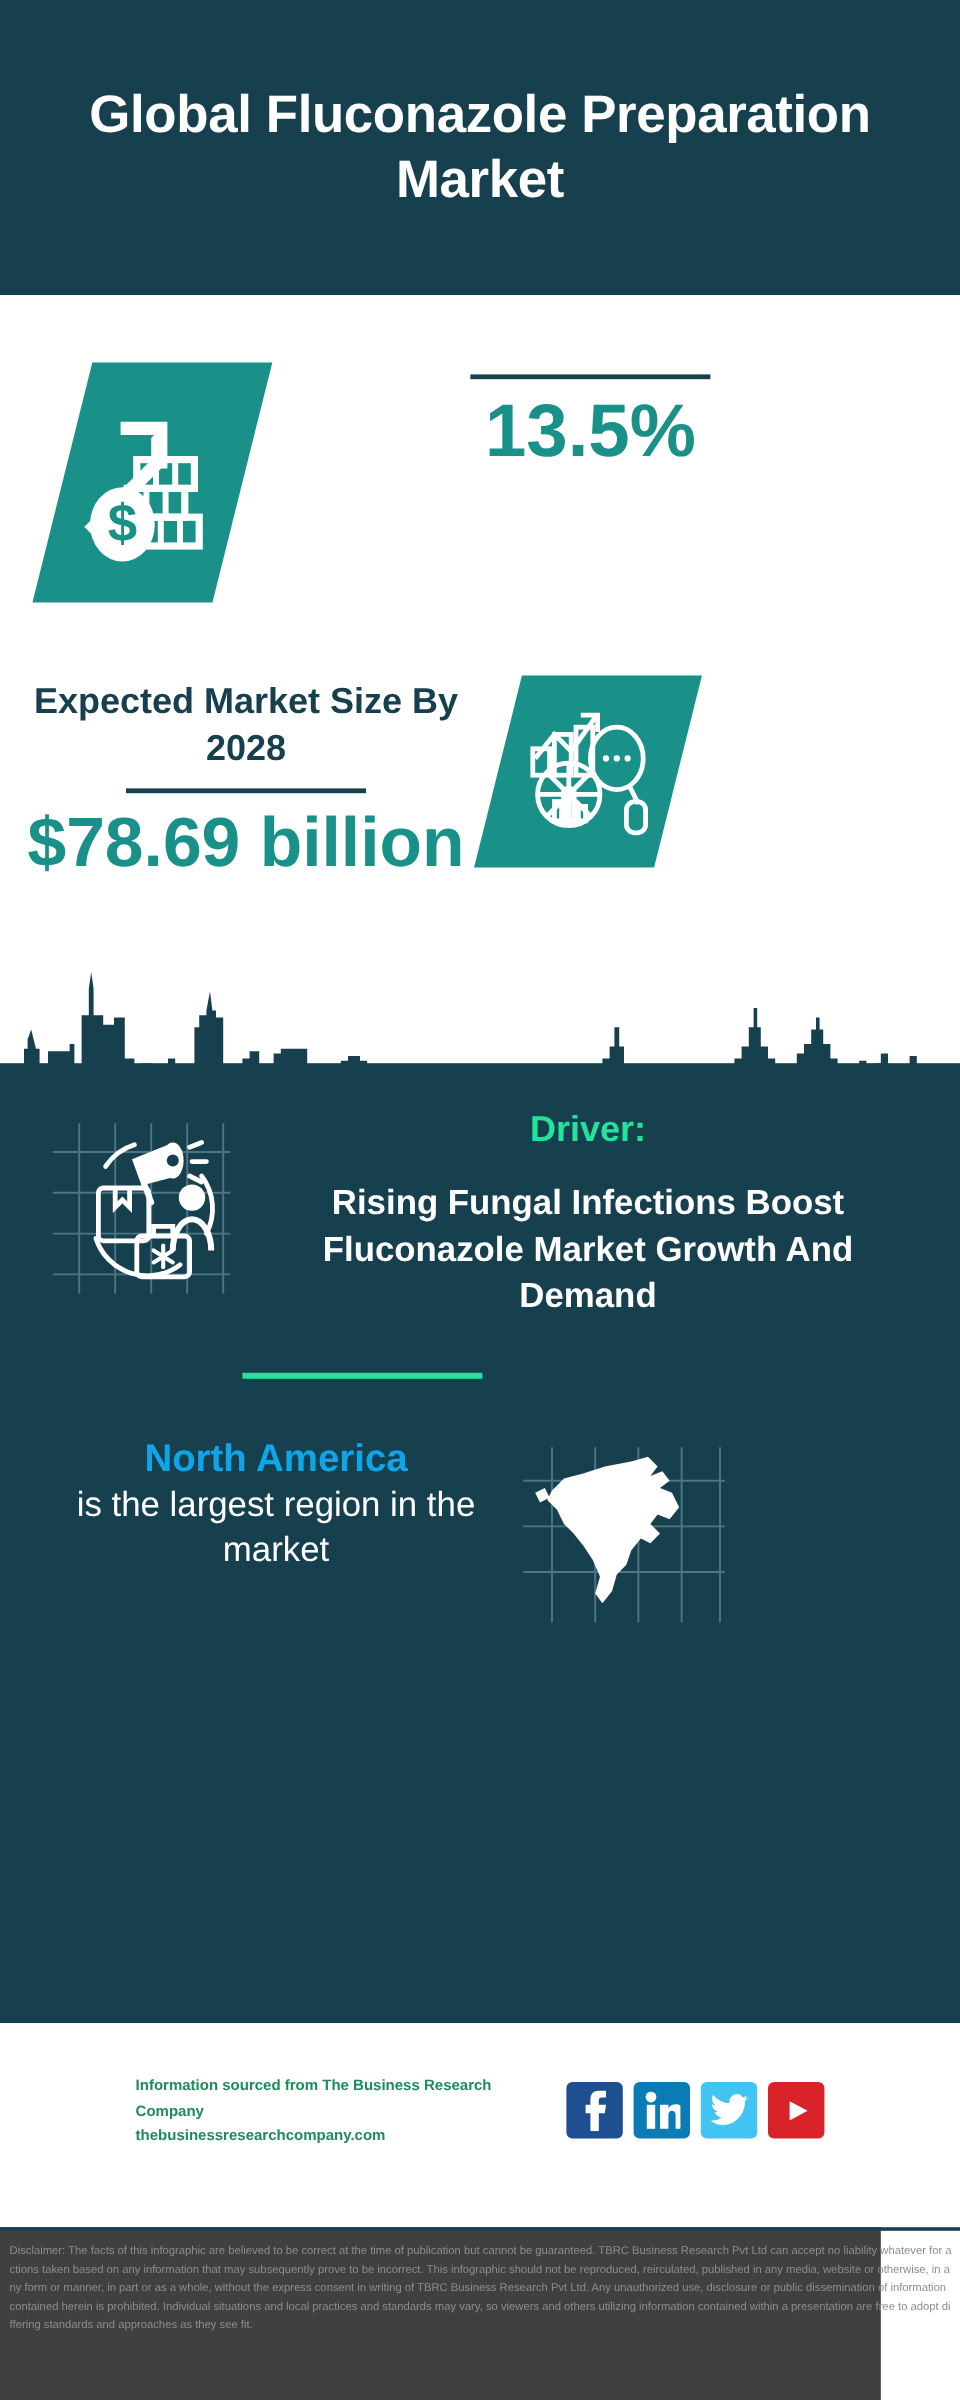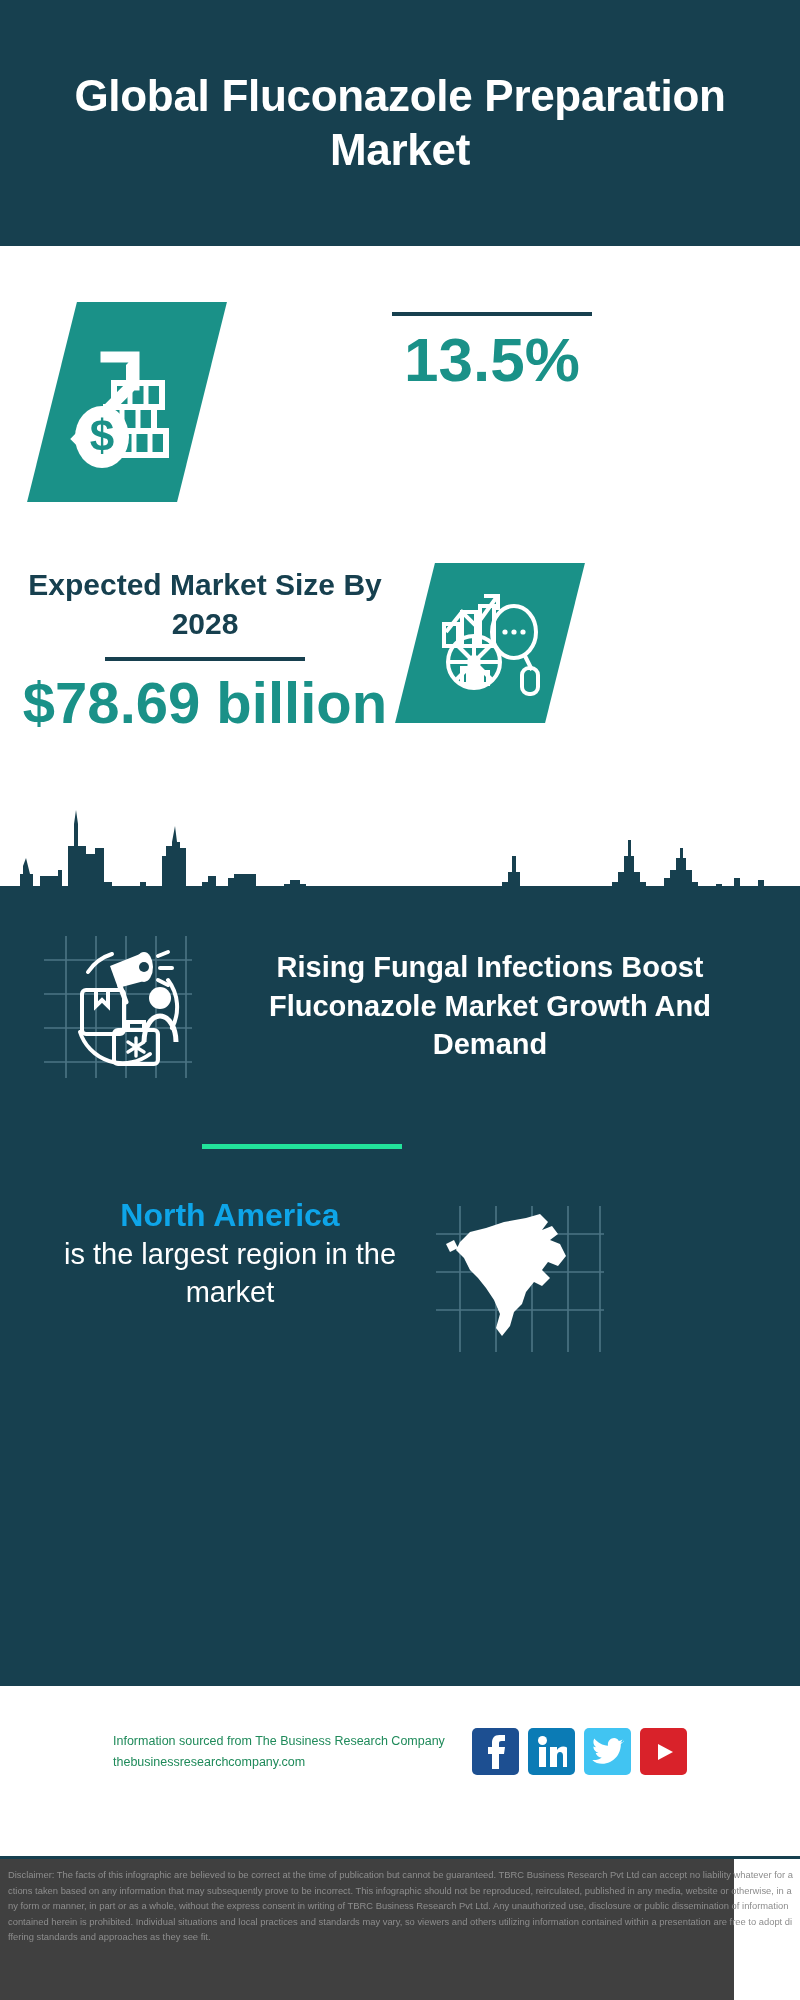--- a/index.html
+++ b/index.html
@@ -85,20 +85,21 @@
   
   .region{ position:absolute; left:0; top:300px; width:800px; height:200px; }
   .region-text{ position:absolute; left:30px; top:10px; width:400px; text-align:center; }
   .region-name{ color:#0ea5e9; font-size:32px; font-weight:bold; line-height:1.2; }
   .region-sub{ color:#ffffff; font-size:29px; line-height:1.3; margin-top:2px; }
   .map-icon{ position:absolute; left:430px; top:14px; width:180px; height:160px; }
   
   .footer{
     position:absolute; left:0; top:1686px; width:800px; height:170px;
     background:#ffffff;
+    font-weight:bold;
   }
   .footer-inner{
     position:absolute; left:0; top:42px; width:800px;
     display:flex; align-items:center; justify-content:center; gap:14px;
   }
   .source-text{
     color:#1f8a5a; font-size:12.5px; line-height:1.65; text-align:left;
     width:345px;
   }
   .social-row{ display:flex; gap:9px; align-items:center; }
@@ -260,20 +261,21 @@
         <rect x="74" y="98" width="44" height="34" rx="4" fill="none" stroke="#ffffff" stroke-width="4"></rect>
         <path d="M88 98 L88 90 L104 90 L104 98" fill="none" stroke="#ffffff" stroke-width="4"></path>
         <g stroke="#ffffff" stroke-width="3.4" stroke-linecap="round">
           <line x1="96" y1="106" x2="96" y2="124"></line>
           <line x1="88" y1="110" x2="104" y2="120"></line>
           <line x1="104" y1="110" x2="88" y2="120"></line>
         </g>
       </svg>
     </div>
     <div class="driver-text">
+      <div class="accent-head">Driver:</div>
       <div class="white-body">Rising Fungal Infections Boost Fluconazole Market Growth And Demand</div>
     </div>
   </div>
 
   <div class="rule-mint"></div>
 
   <div class="region">
     <div class="region-text">
       <div class="region-name">North America</div>
       <div class="region-sub">is the largest region in the market</div>

